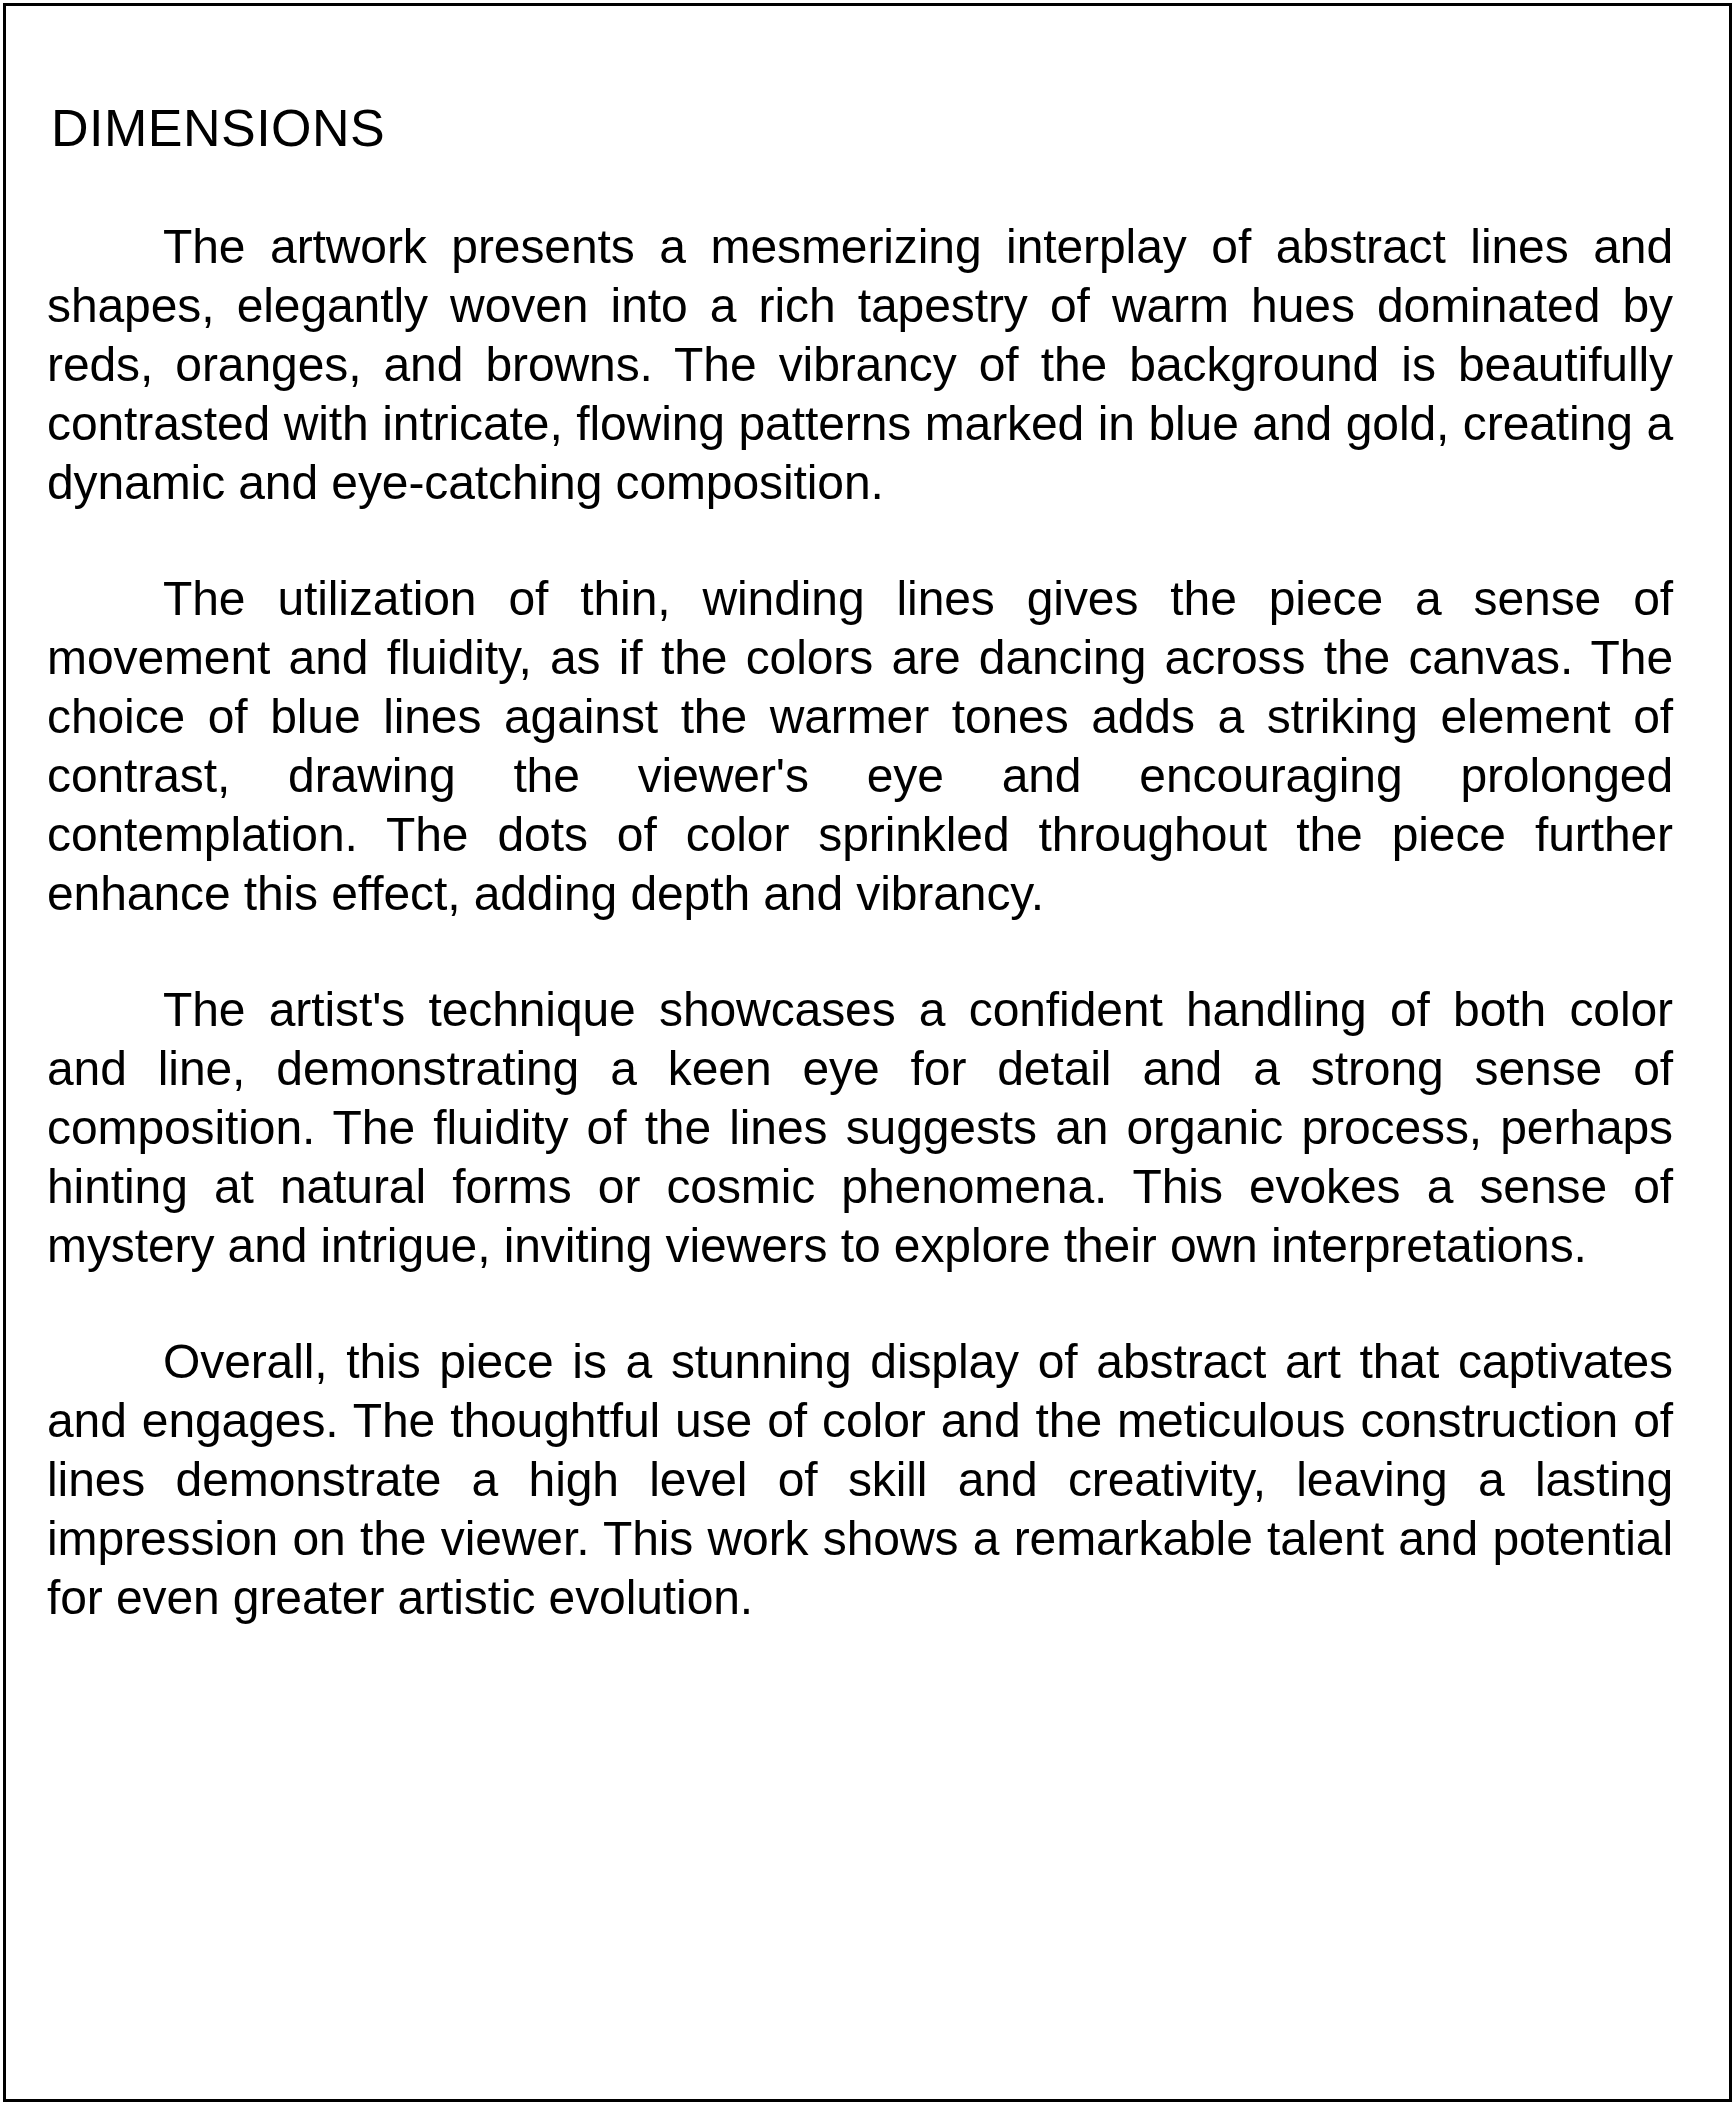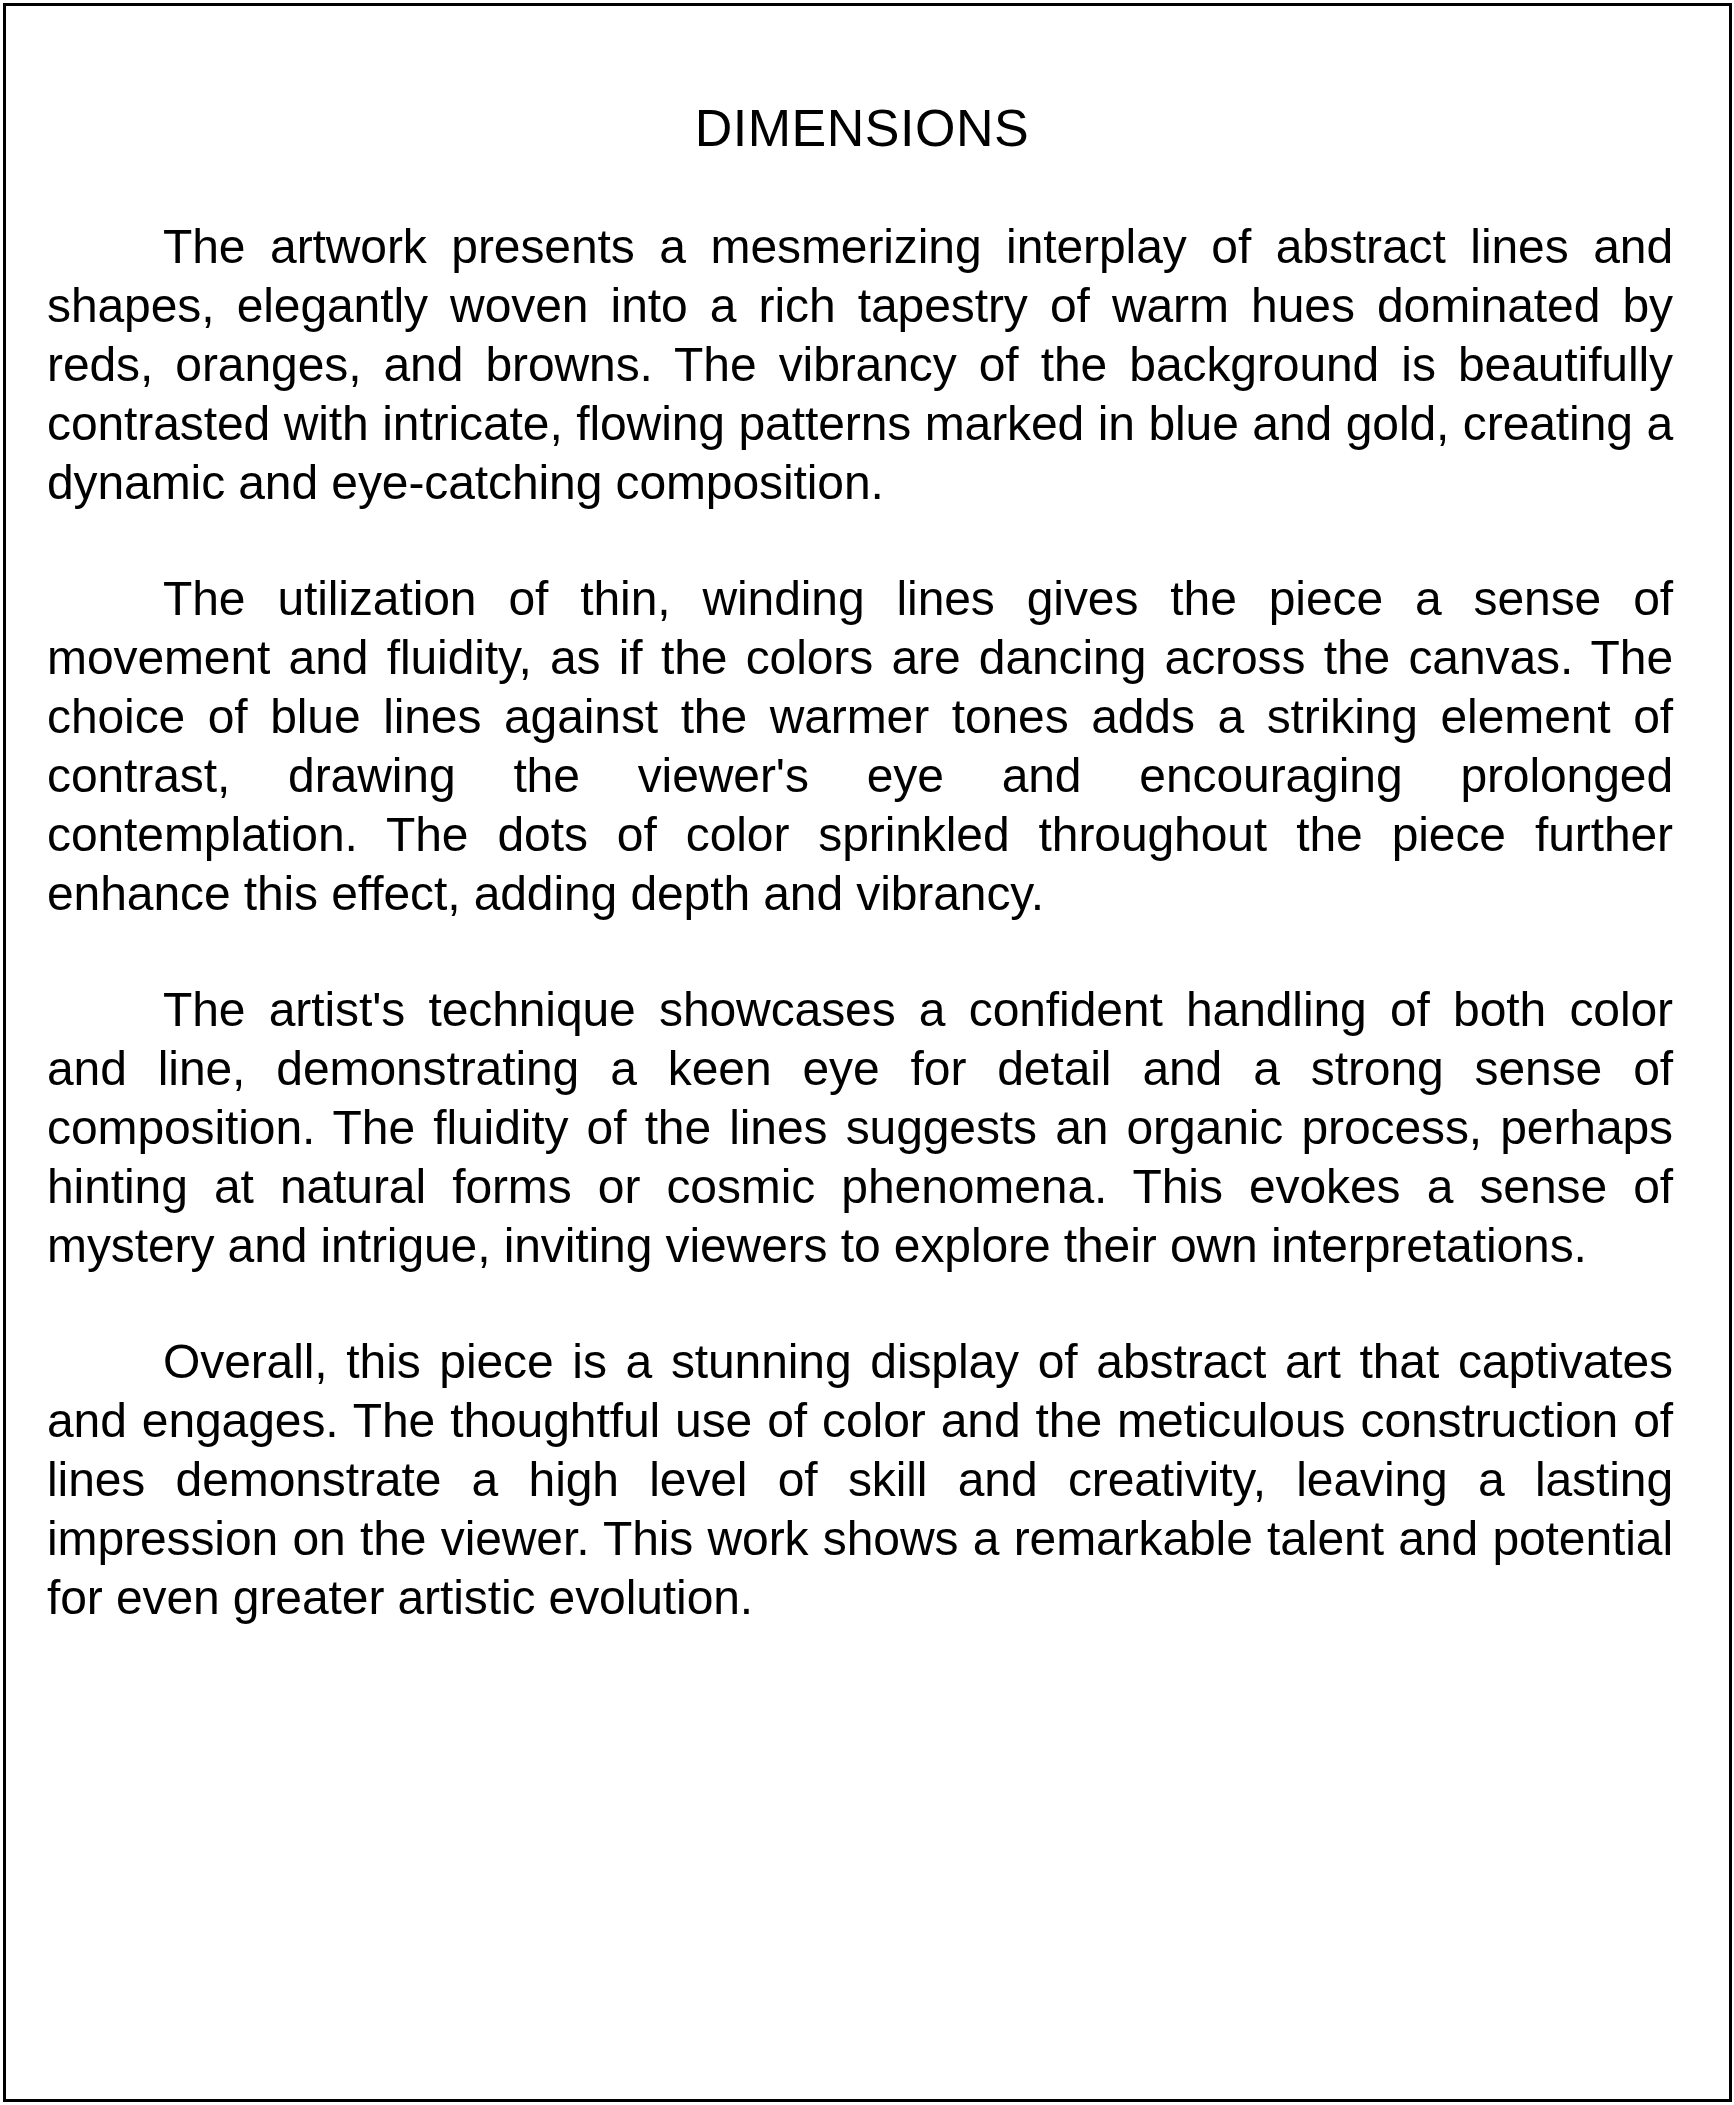--- a/index.html
+++ b/index.html
@@ -37,21 +37,20 @@
   #content {
     box-sizing: border-box;
     position: absolute;
     left: 0;
     top: 0;
     width: 100%;
     padding: 95px 56px 0 41px;
   }
 
   #doc-title {
-    text-align: center;
     font-size: 52px;
     line-height: 1.05;
     font-weight: 400;
     letter-spacing: 0.5px;
     margin: 0 0 61px 0;
     padding-left: 3.9px;
   }
 
   .paragraph {
     text-align: justify;

